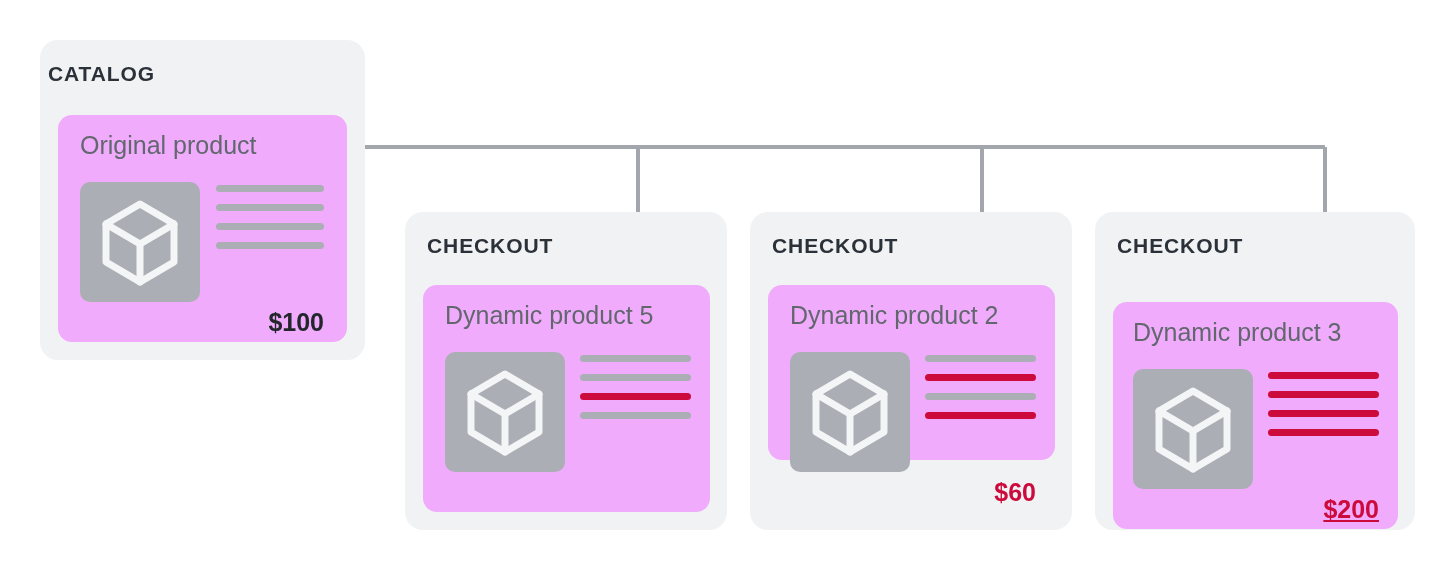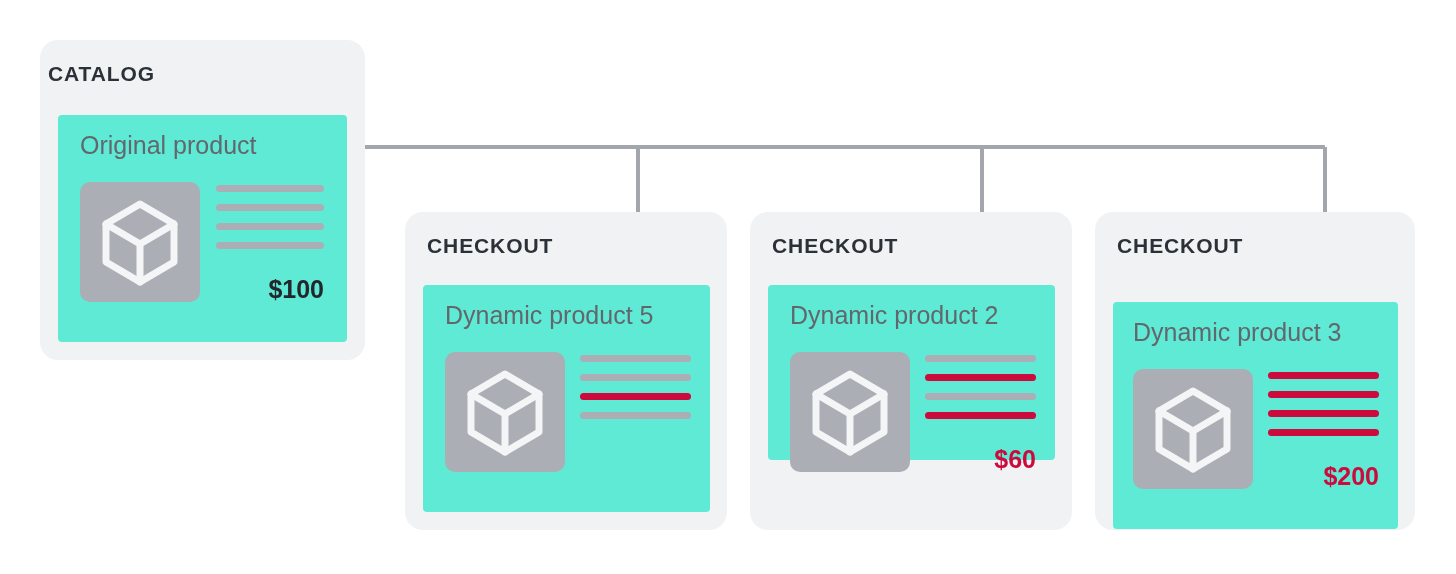--- a/index.html
+++ b/index.html
@@ -42,22 +42,22 @@
     font-size: 21px;
     font-weight: bold;
     letter-spacing: 0.9px;
     color: #2b3138;
     white-space: nowrap;
   }
 
   
   .card {
     position: absolute;
-    background: #5eead4;
-    border-radius: 4px;
+    background: #f0abfc;
+    border-radius: 14px;
     box-sizing: border-box;
   }
   .card-title {
     position: absolute;
     font-size: 25px;
     font-weight: normal;
     color: #62676e;
     white-space: nowrap;
   }
 
@@ -82,20 +82,21 @@
   .line.red { background: #cc0a3c; }
   .line:last-child { margin-bottom: 0; }
 
   
   .price {
     position: absolute;
     font-size: 25px;
     font-weight: bold;
     text-align: right;
     white-space: nowrap;
+    margin-top: 33px;
   }
   .price.dark { color: #23272c; }
   .price.red  { color: #cc0a3c; }
 </style>
 </head>
 <body>
 
 <div id="stage">
 
   <svg id="connectors" viewBox="0 0 1456 574">
@@ -212,17 +213,17 @@
         </svg>
       </div>
 
       <div class="lines" style="left:155px; top:70px; width:111px;">
         <div class="line red"></div>
         <div class="line red"></div>
         <div class="line red"></div>
         <div class="line red"></div>
       </div>
 
-      <div class="price red" style="left:146px; top:160px; width:120px;">$200</div>
+      <div class="price red" style="left:146px; top:160px; width:120px;text-decoration:underline;">$200</div>
     </div>
   </div>
 
 </div>
 
 </body></html>

